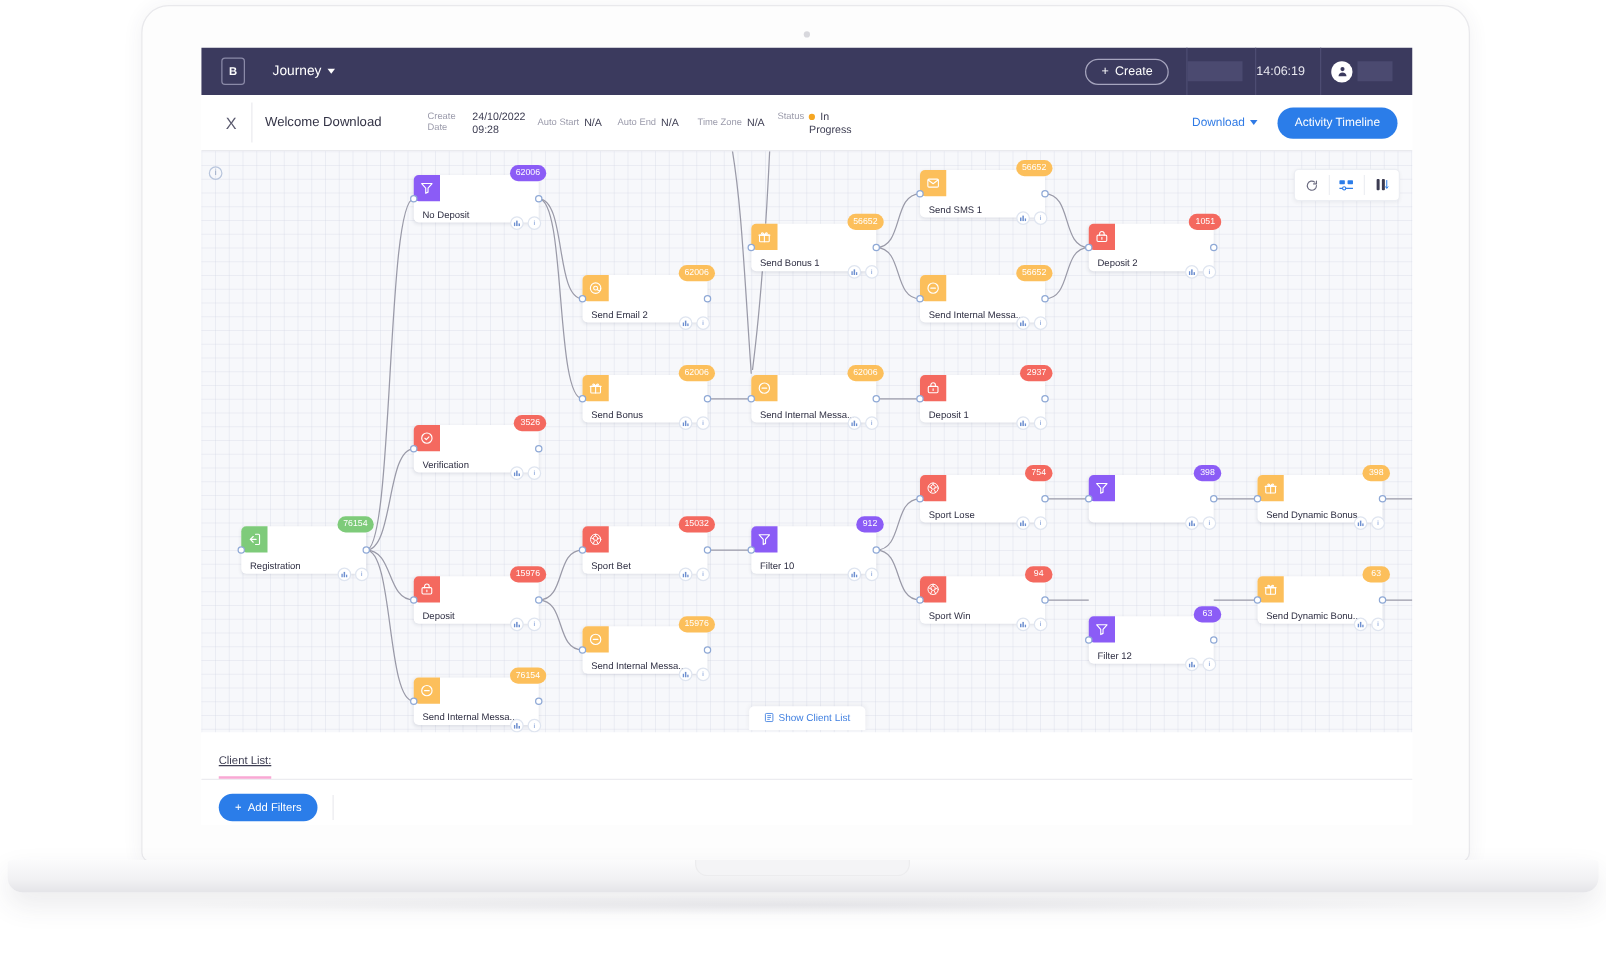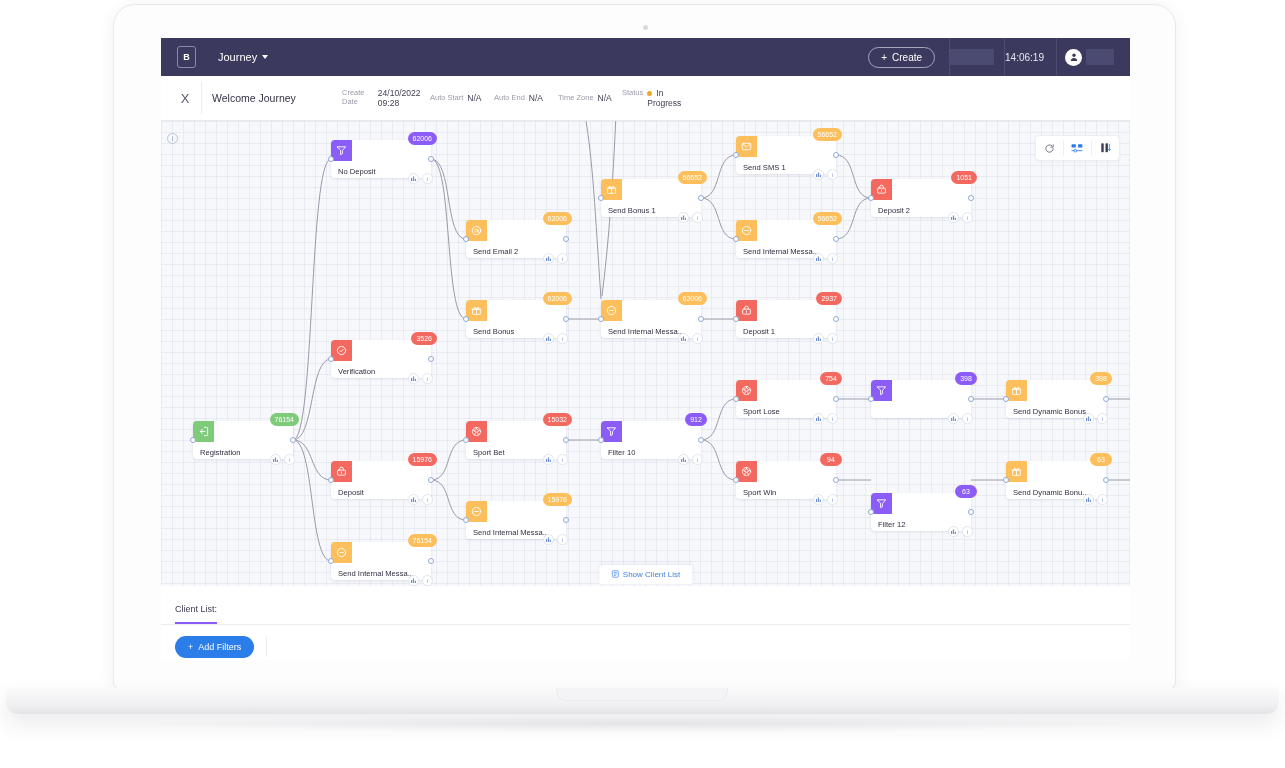--- a/index.html
+++ b/index.html
@@ -215,21 +215,21 @@
     display: flex; align-items: flex-start; gap: 4px; z-index: 25;
   }
 
   
   #bottom-panel { height: 74px; background: #fff; position: relative; }
   #clientlist-tabs {
     padding: 12px 14px 0 14px; border-bottom: 1px solid #ececf0;
   }
   #clientlist-tab {
     display: inline-block; font-size: 9px; color: #3c3c51;
-    padding-bottom: 8px; border-bottom: 2px solid #8b5cf6; cursor: pointer;
+    padding-bottom: 8px; border-bottom: 2px solid #f9a8d4; cursor: pointer; text-decoration: underline;
   }
   #filters-row { display: flex; align-items: center; padding: 11px 14px; gap: 12px; }
   #add-filters-btn {
     background: #2b7de9; color: #fff; font-size: 9px; padding: 6px 13px;
     border-radius: 12px; cursor: pointer; display: flex; align-items: center; gap: 5px;
   }
   #filters-divider { width: 1px; height: 20px; background: #ececf0; }
 </style>
 </head>
 <body>
@@ -268,21 +268,21 @@
             </svg>
         </div>
         <div class="redacted-block" id="redact-b"></div>
       </div>
     </div>
   </div>
 
   <div id="subheader">
     <div id="close-journey">X</div>
     <div id="subheader-sep"></div>
-    <div id="journey-name">Welcome Journey</div>
+    <div id="journey-name">Welcome Download</div>
 
     <div class="meta-col wide">
       <div class="meta-label">Create Date</div>
       <div class="meta-value">24/10/2022 09:28</div>
     </div>
     <div class="meta-col">
       <div class="meta-label">Auto Start</div>
       <div class="meta-value">N/A</div>
     </div>
     <div class="meta-col">
@@ -293,20 +293,27 @@
       <div class="meta-label">Time Zone</div>
       <div class="meta-value">N/A</div>
     </div>
     <div class="meta-col">
       <div class="meta-label">Status</div>
       <div class="meta-value">
         <span class="status-dot"></span><span>In Progress</span>
       </div>
     </div>
 
+    <div id="subheader-right">
+      <div id="download-link">
+        <span>Download</span>
+        <span class="caret-dn"></span>
+      </div>
+      <div id="activity-timeline-btn">Activity Timeline</div>
+    </div>
   </div>
 
   <div id="canvas">
     <div id="canvas-info-icon">i</div>
 
     <svg id="edges">
         <path d="M 132 319 C 154 319, 148 38, 170 38" stroke="#9a9aa8" stroke-width="1" fill="none"></path>
         <path d="M 132 319 C 154 319, 148 238, 170 238" stroke="#9a9aa8" stroke-width="1" fill="none"></path>
         <path d="M 132 319 C 154 319, 148 359, 170 359" stroke="#9a9aa8" stroke-width="1" fill="none"></path>
         <path d="M 132 319 C 154 319, 148 440, 170 440" stroke="#9a9aa8" stroke-width="1" fill="none"></path>

